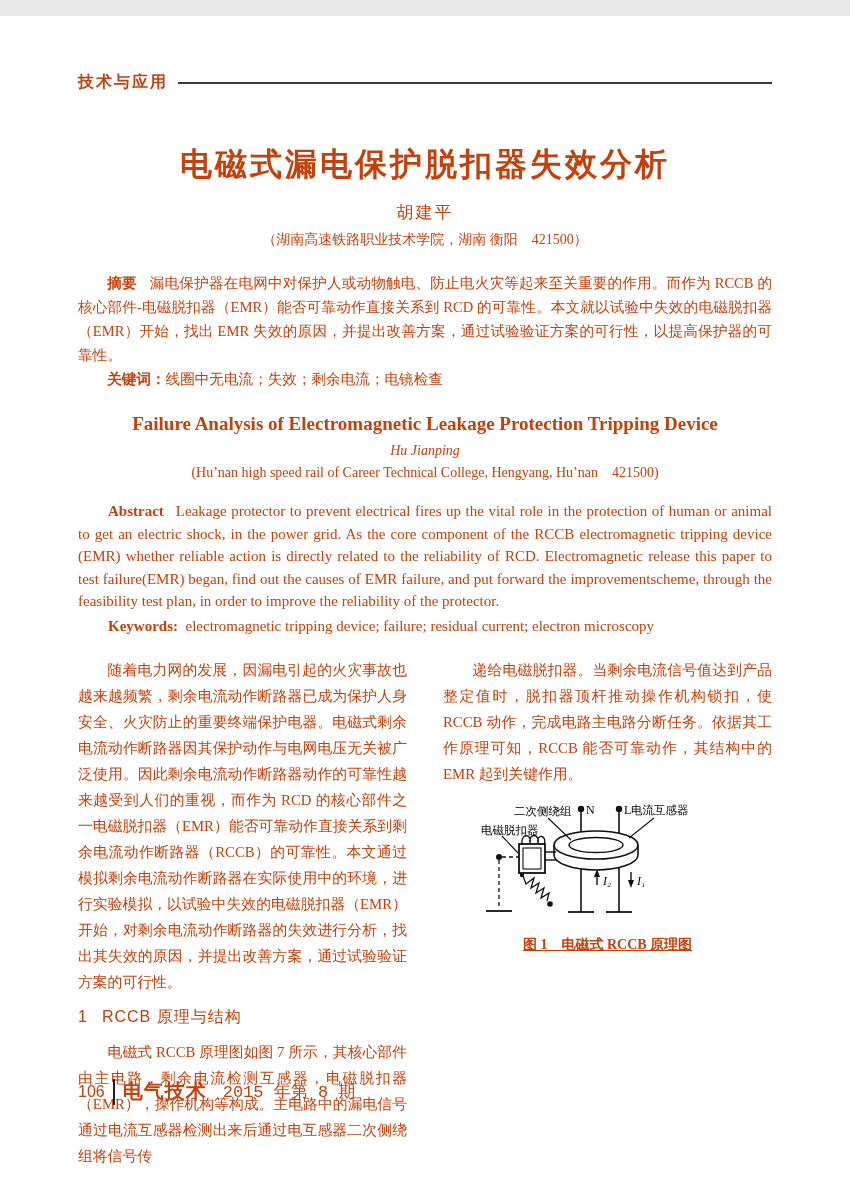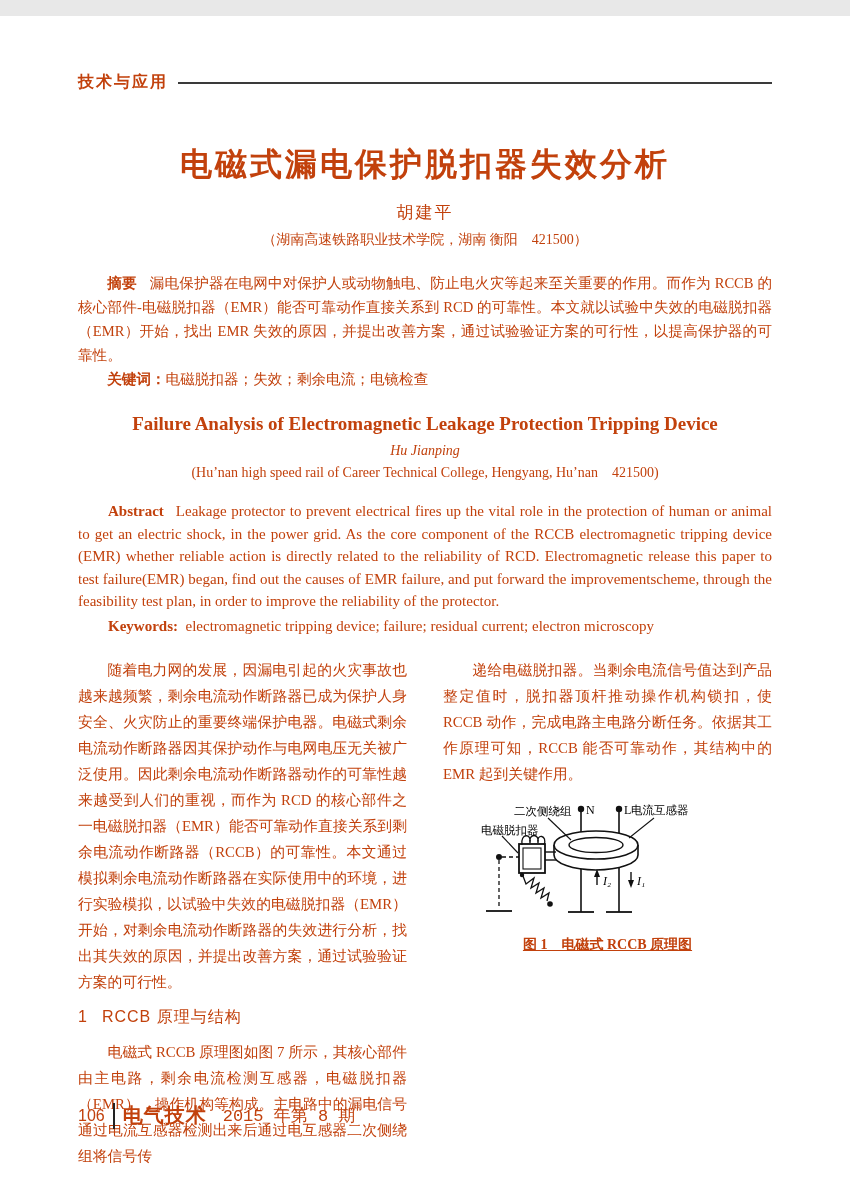--- a/index.html
+++ b/index.html
@@ -41,21 +41,21 @@
   .col p { text-indent:2em; }
   .sec-head { font-weight:normal; font-size:16px; margin:9px 0 9px 0; text-indent:0; font-family:"Liberation Sans",sans-serif; letter-spacing:1px; }
   .sec-head .no { margin-right:14px; }
 
   
   .fig { margin:6px auto 2px auto; width:300px; }
   .fig svg { display:block; }
   .fig-caption { text-align:center; font-weight:bold; font-size:14px; line-height:20px; margin-bottom:6px;text-decoration:underline; }
 
   
-  .footer { position:absolute; left:78px; top:1086px; display:flex; align-items:center; }
+  .footer { position:absolute; left:78px; top:1062px; display:flex; align-items:center; }
   .footer .pg { font-size:16px; font-family:"Liberation Sans",sans-serif; }
   .footer .vbar { width:2px; height:26px; background:#222; margin:0 8px 0 8px; }
   .footer .jr { font-weight:bold; font-size:20px; font-family:"Liberation Sans",sans-serif; letter-spacing:1px; }
   .footer .iss { font-size:17px; margin-left:16px; font-family:Liberation Mono, monospace; }
 
   svg text { font-family:"Liberation Serif", serif; }
 </style>
 </head>
 <body>
 
@@ -66,21 +66,21 @@
       <span class="lbl">技术与应用</span>
       <span class="rule"></span>
     </div>
 
     <div class="title-cn">电磁式漏电保护脱扣器失效分析</div>
     <div class="author-cn">胡建平</div>
     <div class="affil-cn">（湖南高速铁路职业技术学院，湖南 衡阳　421500）</div>
 
     <p class="abs-cn"><span class="lab">摘要</span><span>漏电保护器在电网中对保护人或动物触电、防止电火灾等起来至关重要的作用。而作为 RCCB 的核心部件-电磁脱扣器（EMR）能否可靠动作直接关系到 RCD 的可靠性。本文就以试验中失效的电磁脱扣器（EMR）开始，找出 EMR 失效的原因，并提出改善方案，通过试验验证方案的可行性，以提高保护器的可靠性。</span></p>
 
-    <p class="kw-cn"><span class="lab">关键词：</span><span>电磁脱扣器；失效；剩余电流；电镜检查</span></p>
+    <p class="kw-cn"><span class="lab">关键词：</span><span>线圈中无电流；失效；剩余电流；电镜检查</span></p>
 
     <div class="title-en">Failure Analysis of Electromagnetic Leakage Protection Tripping Device</div>
     <div class="author-en">Hu Jianping</div>
     <div class="affil-en">(Hu’nan high speed rail of Career Technical College, Hengyang, Hu’nan　421500)</div>
 
     <p class="abs-en"><span class="lab">Abstract</span><span>Leakage protector to prevent electrical fires up the vital role in the protection of human or animal to get an electric shock, in the power grid. As the core component of the RCCB electromagnetic tripping device (EMR) whether reliable action is directly related to the reliability of RCD. Electromagnetic release this paper to test failure(EMR) began, find out the causes of EMR failure, and put forward the improvementscheme, through the feasibility test plan, in order to improve the reliability of the protector.</span></p>
 
     <p class="kw-en"><span class="lab">Keywords:</span><span>electromagnetic tripping device; failure; residual current; electron microscopy</span></p>
 
     <div class="cols">

